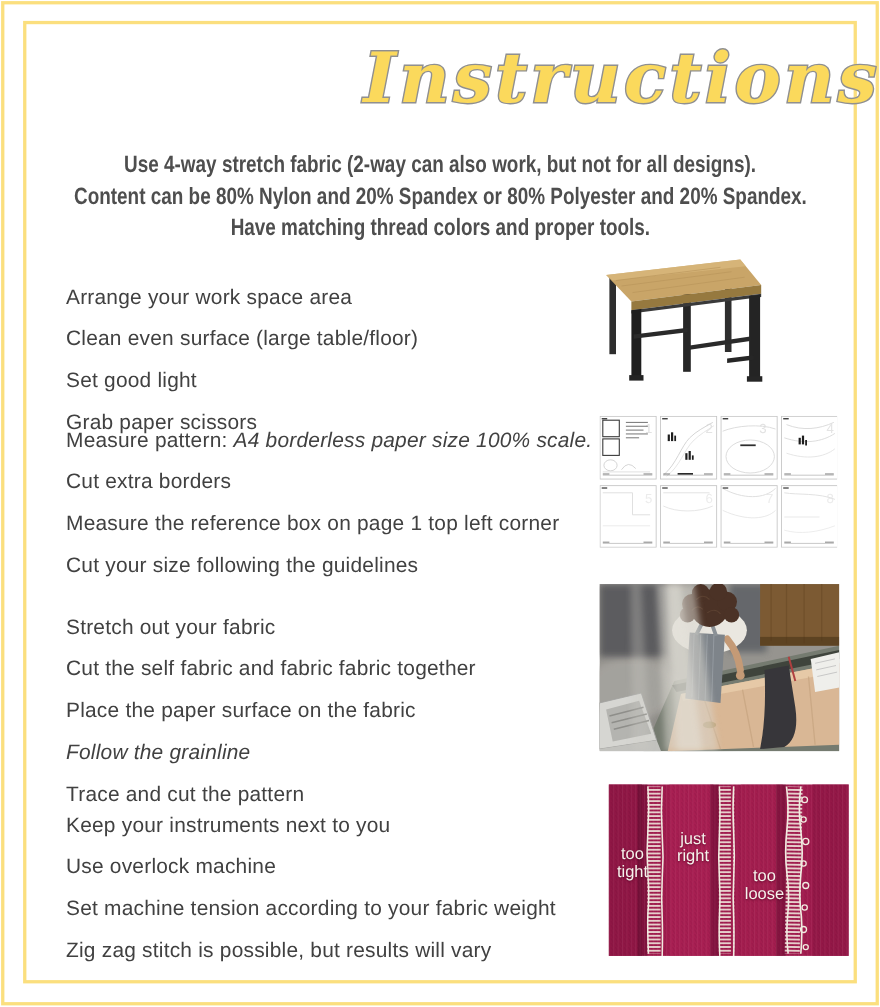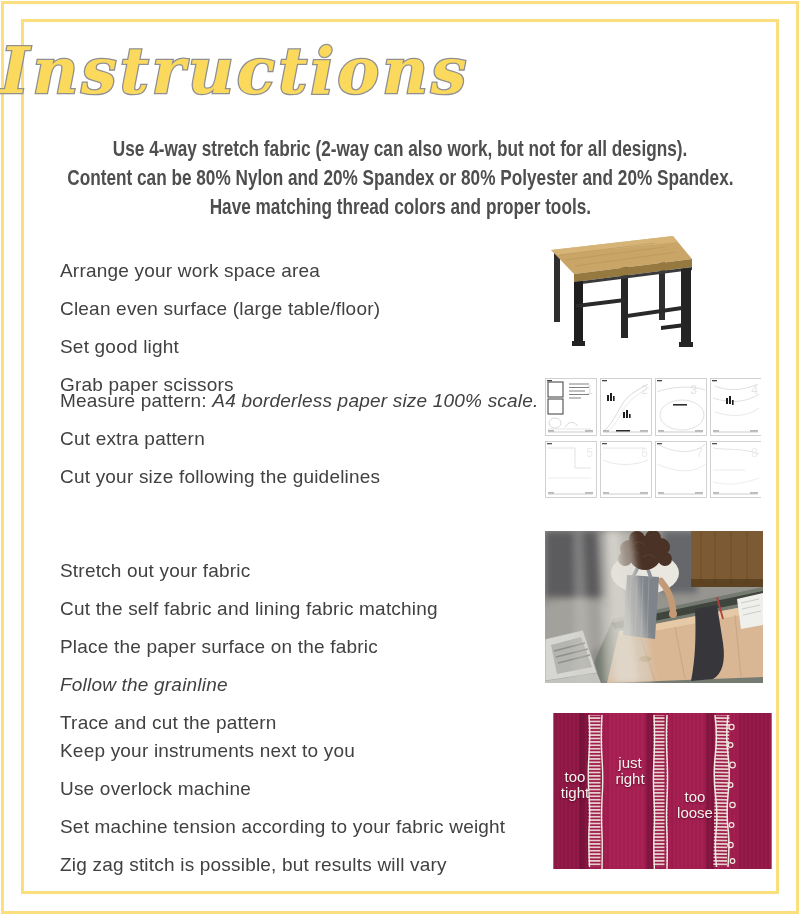--- a/index.html
+++ b/index.html
@@ -3,21 +3,21 @@
 <meta charset="utf-8">
 <style>
   html,body{margin:0;padding:0;background:#ffffff;}
   .page{position:relative;width:800px;height:915px;background:#ffffff;overflow:hidden;
         font-family:"Liberation Sans",sans-serif;}
   .frame-outer{position:absolute;left:1px;top:1px;right:1px;bottom:1px;
         border:3px solid #fbdf7e;pointer-events:none;}
   .frame-inner{position:absolute;left:21px;top:19px;right:21px;bottom:21px;
         border:3px solid #fbdf7e;pointer-events:none;}
 
-  .title{position:absolute;top:34px;left:0;width:100%;text-align:left;margin:0;
+  .title{position:absolute;top:34px;left:0;width:100%;text-align:right;margin:0;
         font-family:"DejaVu Serif",serif;font-style:italic;font-weight:bold;
         font-size:63px;letter-spacing:3px;color:#fbd95c;
         -webkit-text-stroke:2.6px #8f8f8f;paint-order:stroke fill;
         text-shadow:0 0 1px #9a9a9a;}
 
   .intro{position:absolute;top:119px;left:40px;width:720px;margin-top:16px;}
   .intro-line{display:flex;justify-content:center;line-height:29px;}
   .intro-line > span{display:inline-block;transform:scaleX(0.80);transform-origin:center;
         white-space:nowrap;font-weight:bold;font-size:21.5px;color:#4e4e4e;
         letter-spacing:0px;}
@@ -84,21 +84,22 @@
       <g>
         <polygon points="31,76 80,70 80,74 31,80" fill="#2a2a2a"></polygon>
         <polygon points="82,86 137,78 137,82 82,90" fill="#2a2a2a"></polygon>
         <polygon points="116,98 140,95 140,99 116,102" fill="#262626"></polygon>
       </g>
     </svg>
   </figure>
 
   <div class="text-block" style="left:60px;top:376px;">
     <div class="line"><span>Measure pattern: </span><em>A4 borderless paper size 100% scale.</em></div>
-    <div class="line"><span>Cut extra pattern</span><em></em></div>
+    <div class="line"><span>Cut extra borders</span><em></em></div>
+    <div class="line"><span>Measure the reference box on page 1 top left corner</span><em></em></div>
     <div class="line"><span>Cut your size following the guidelines</span><em></em></div>
   </div>
 
   <figure class="fig" style="left:545px;top:378px;width:216px;height:120px;">
     <svg viewBox="0 0 216 120">
 
       <g>
         <rect x="0.5" y="0.5" width="51" height="57" fill="#ffffff" stroke="#c6c6c6" stroke-width="0.8"></rect>
         <text x="48" y="16" font-size="12" fill="#e2e2e2" text-anchor="end">1</text>
         <rect x="3" y="4" width="15" height="15" fill="none" stroke="#3a3a3a" stroke-width="1"></rect>
@@ -198,21 +199,21 @@
         <rect x="167" y="65" width="5" height="1.3" fill="#555555"></rect>
         <path d="M168,116 H213" stroke="#ababab" stroke-width="0.6"></path>
         <rect x="168" y="114.4" width="6" height="1" fill="#8d8d8d"></rect>
           <rect x="205" y="114.4" width="8" height="1" fill="#8d8d8d"></rect>
       </g>
     </svg>
   </figure>
 
   <div class="text-block" style="left:60px;top:546px;">
     <div class="line"><span>Stretch out your fabric</span><em></em></div>
-    <div class="line"><span>Cut the self fabric and lining fabric matching</span><em></em></div>
+    <div class="line"><span>Cut the self fabric and fabric fabric together</span><em></em></div>
     <div class="line"><span>Place the paper surface on the fabric</span><em></em></div>
     <div class="line"><span></span><em>Follow the grainline</em></div>
     <div class="line"><span>Trace and cut the pattern</span><em></em></div>
   </div>
 
   <figure class="fig" style="left:545px;top:531px;width:218px;height:152px;">
     <svg viewBox="0 0 218 152">
       <defs>
         <filter id="b6" x="-30%" y="-30%" width="160%" height="160%">
             <feGaussianBlur stdDeviation="3"></feGaussianBlur>

